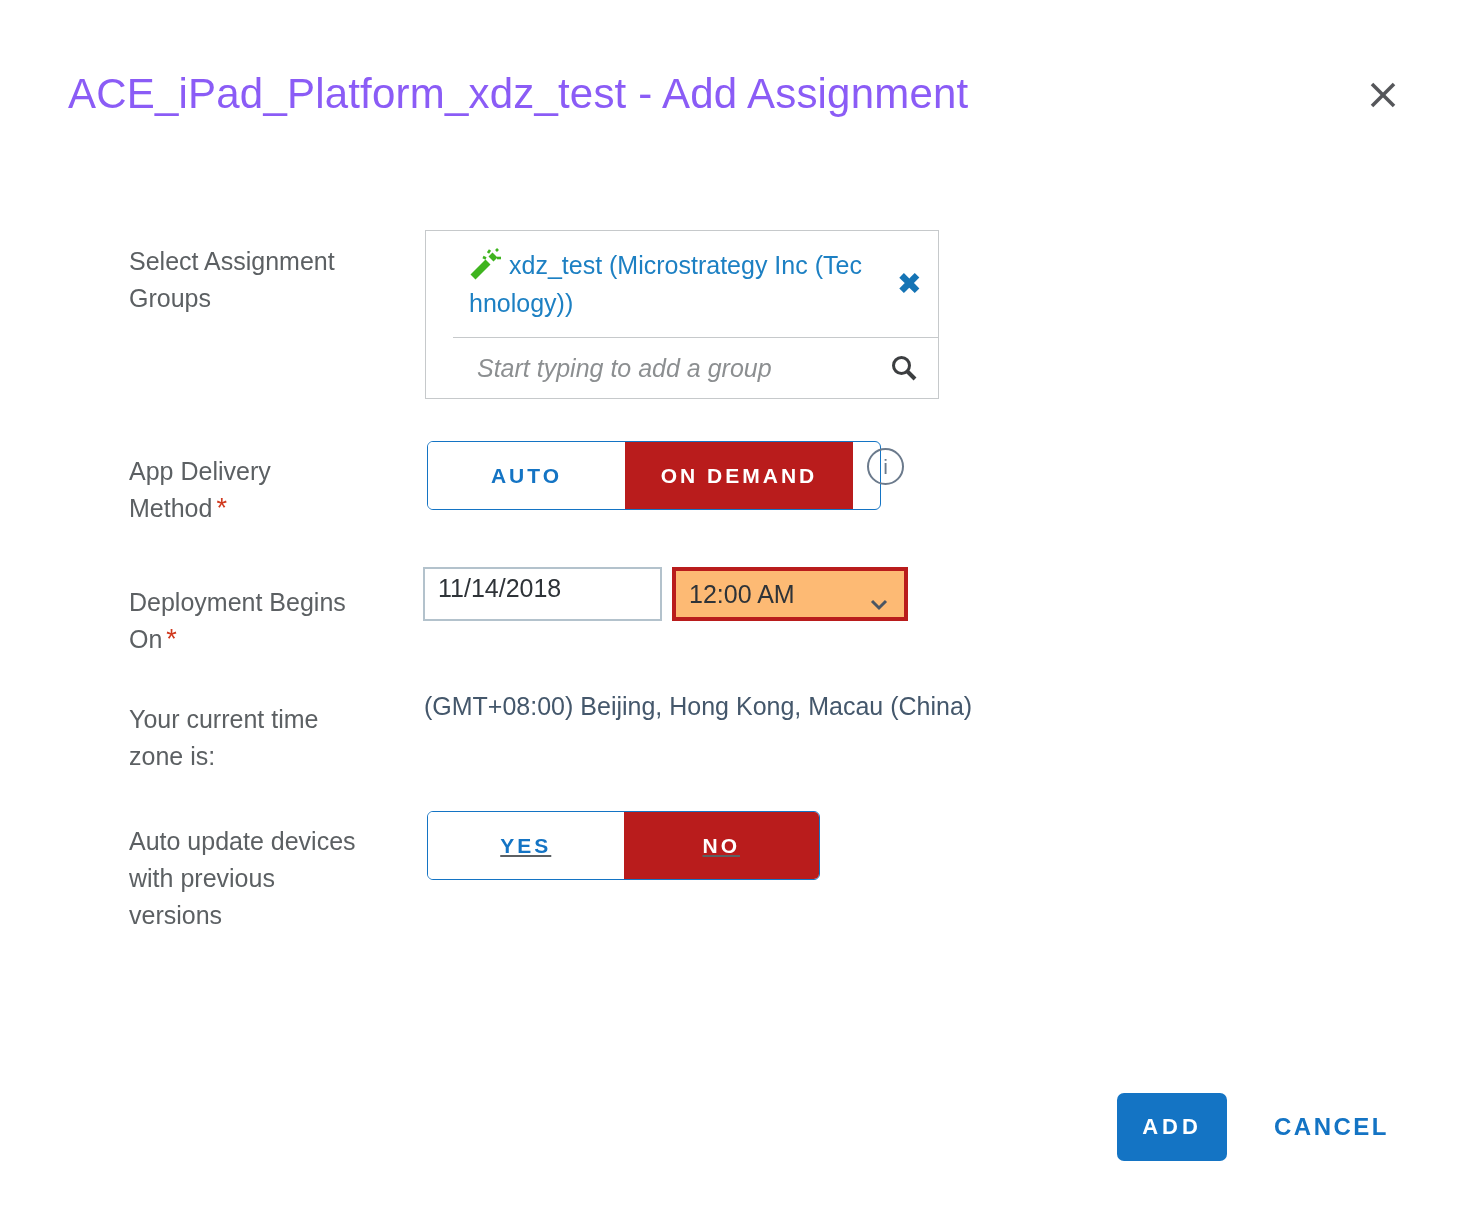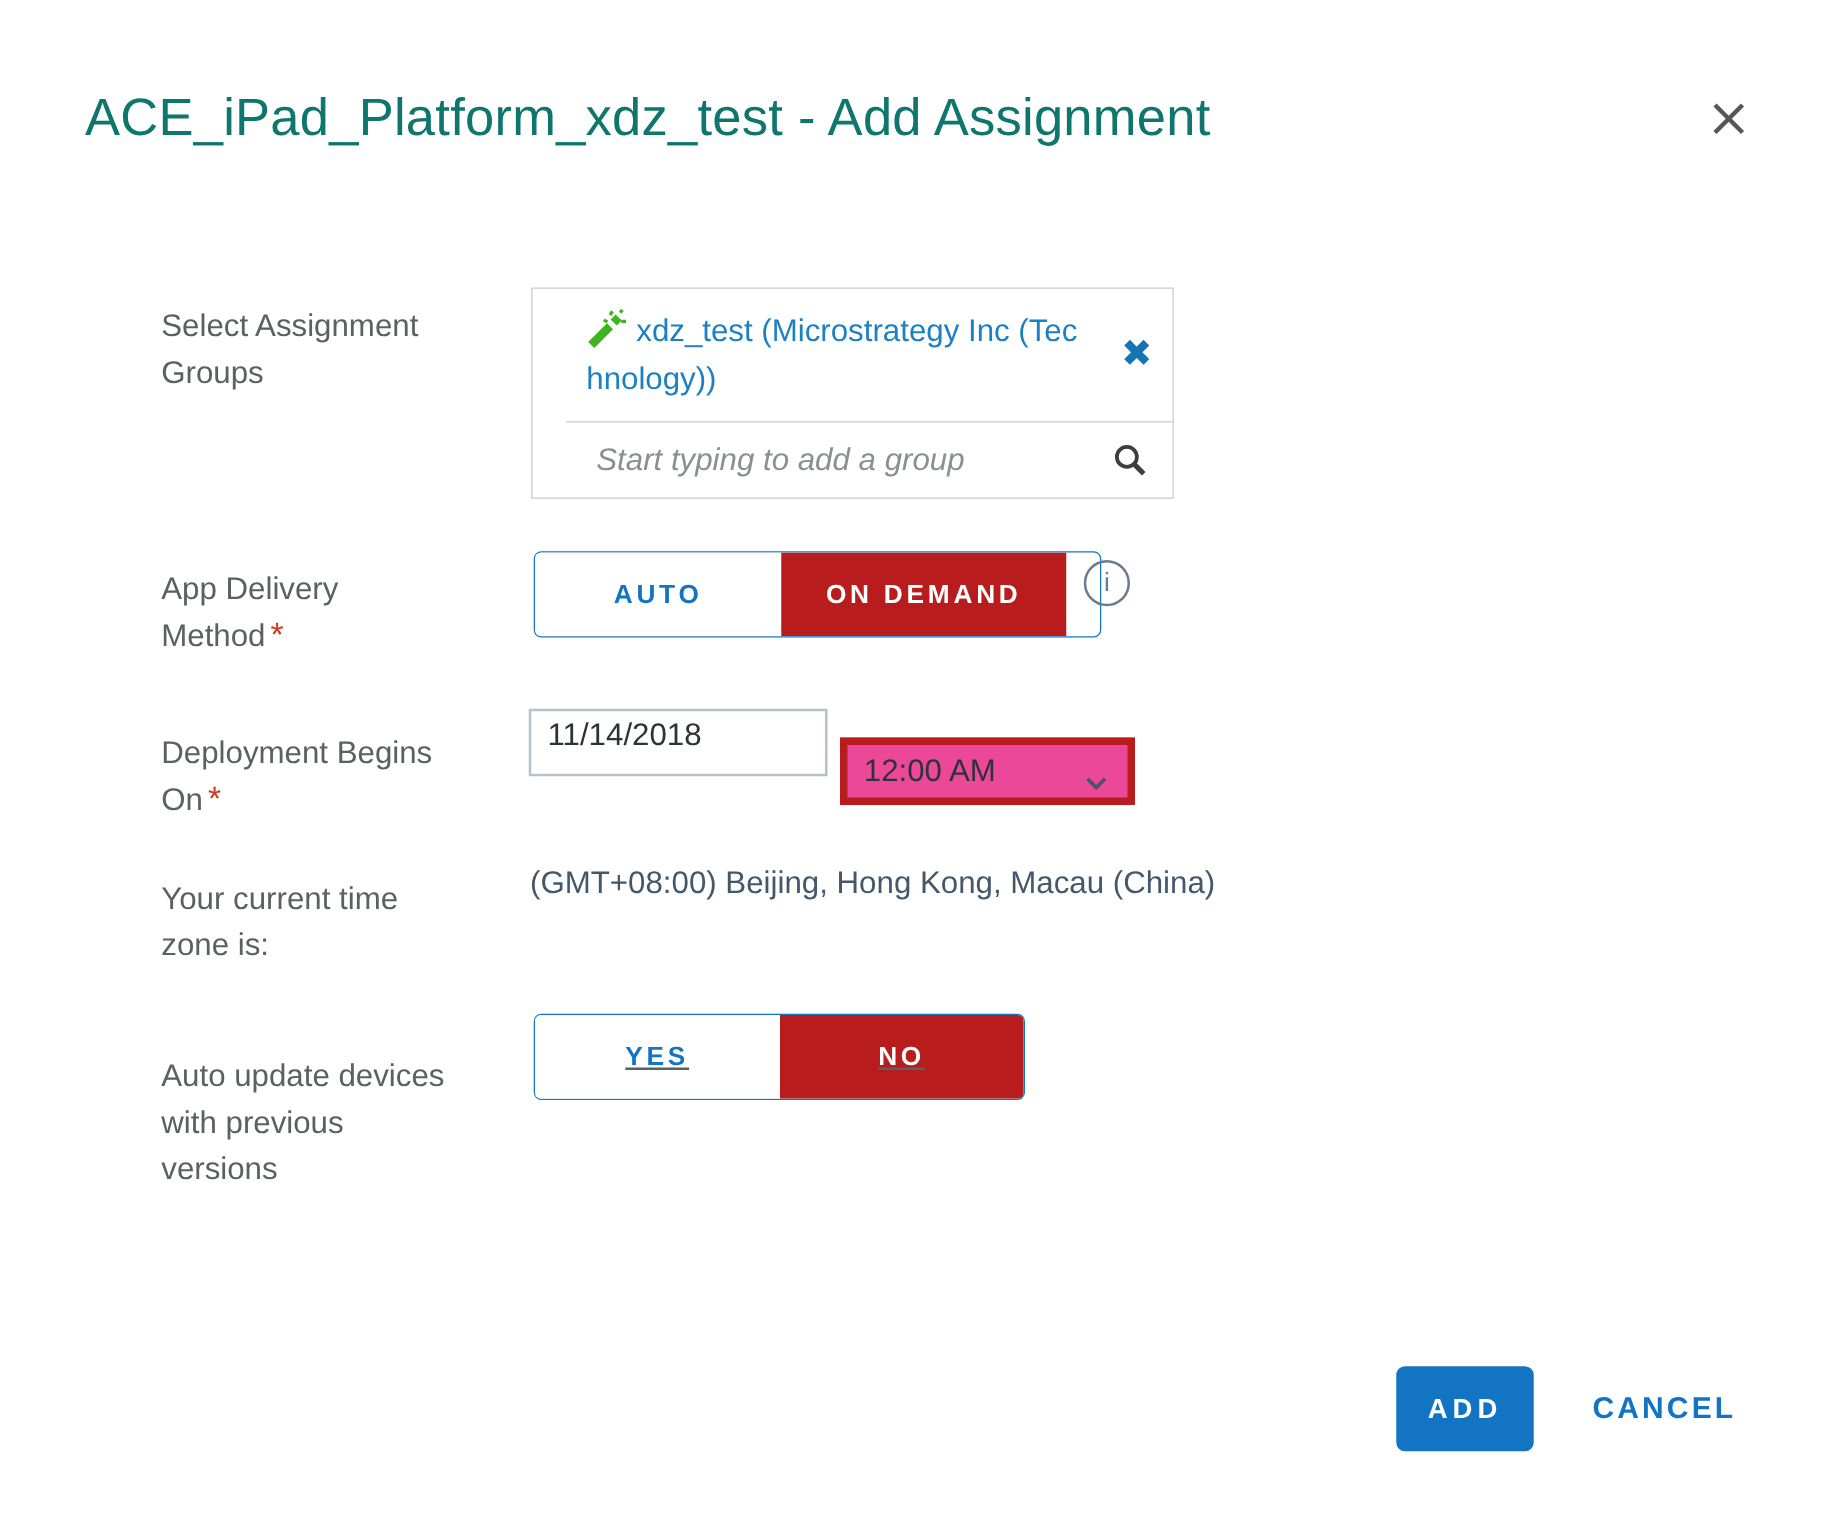--- a/index.html
+++ b/index.html
@@ -16,21 +16,21 @@
     overflow: hidden;
   }
 
   
   .dialog-title {
     position: absolute;
     left: 68px;
     top: 70px;
     font-size: 42px;
     font-weight: 400;
-    color: #0f766e;
+    color: #8b5cf6;
     letter-spacing: 0.2px;
   }
   .close-btn {
     position: absolute;
     left: 1360px;
     top: 74px;
     width: 46px;
     height: 46px;
     display: flex;
     align-items: center;
@@ -178,25 +178,25 @@
     border: 2px solid #b3c2cc;
     font-family: inherit;
     font-size: 25px;
     color: #2e3338;
     padding: 0 10px 12px 13px;
     outline: none;
   }
   .time-select {
     position: absolute;
     left: 672px;
-    top: 590px;
+    top: 567px;
     width: 236px;
     height: 54px;
-    border: 6px solid #b91c1c;
-    background: #ec4899;
+    border: 4px solid #b91c1c;
+    background: #fdba74;
     display: flex;
     align-items: center;
     padding-left: 13px;
     font-size: 25px;
     color: #2e3338;
     cursor: pointer;
   }
   .chevron-icon {
     position: absolute;
     right: 16px;
@@ -306,21 +306,21 @@
     <span class="chevron-icon">
       <svg width="18" height="12" viewBox="0 0 18 12">
         <polyline points="2,2 9,9 16,2" fill="none" stroke="#4a5563" stroke-width="3"></polyline>
       </svg>
     </span>
   </div>
 
   <div class="field-label" style="top:701px;">Your current time zone is:</div>
   <div class="timezone-value">(GMT+08:00) Beijing, Hong Kong, Macau (China)</div>
 
-  <div class="field-label" style="top:823px;margin-top:20px;">Auto update devices with previous versions</div>
+  <div class="field-label" style="top:823px;">Auto update devices with previous versions</div>
 
   <div class="toggle" id="auto-update-toggle">
     <div class="toggle-opt">YES</div>
     <div class="toggle-opt selected">NO</div>
   </div>
 
   <button class="add-btn">ADD</button>
   <button class="cancel-btn">CANCEL</button>
 
 </div>

